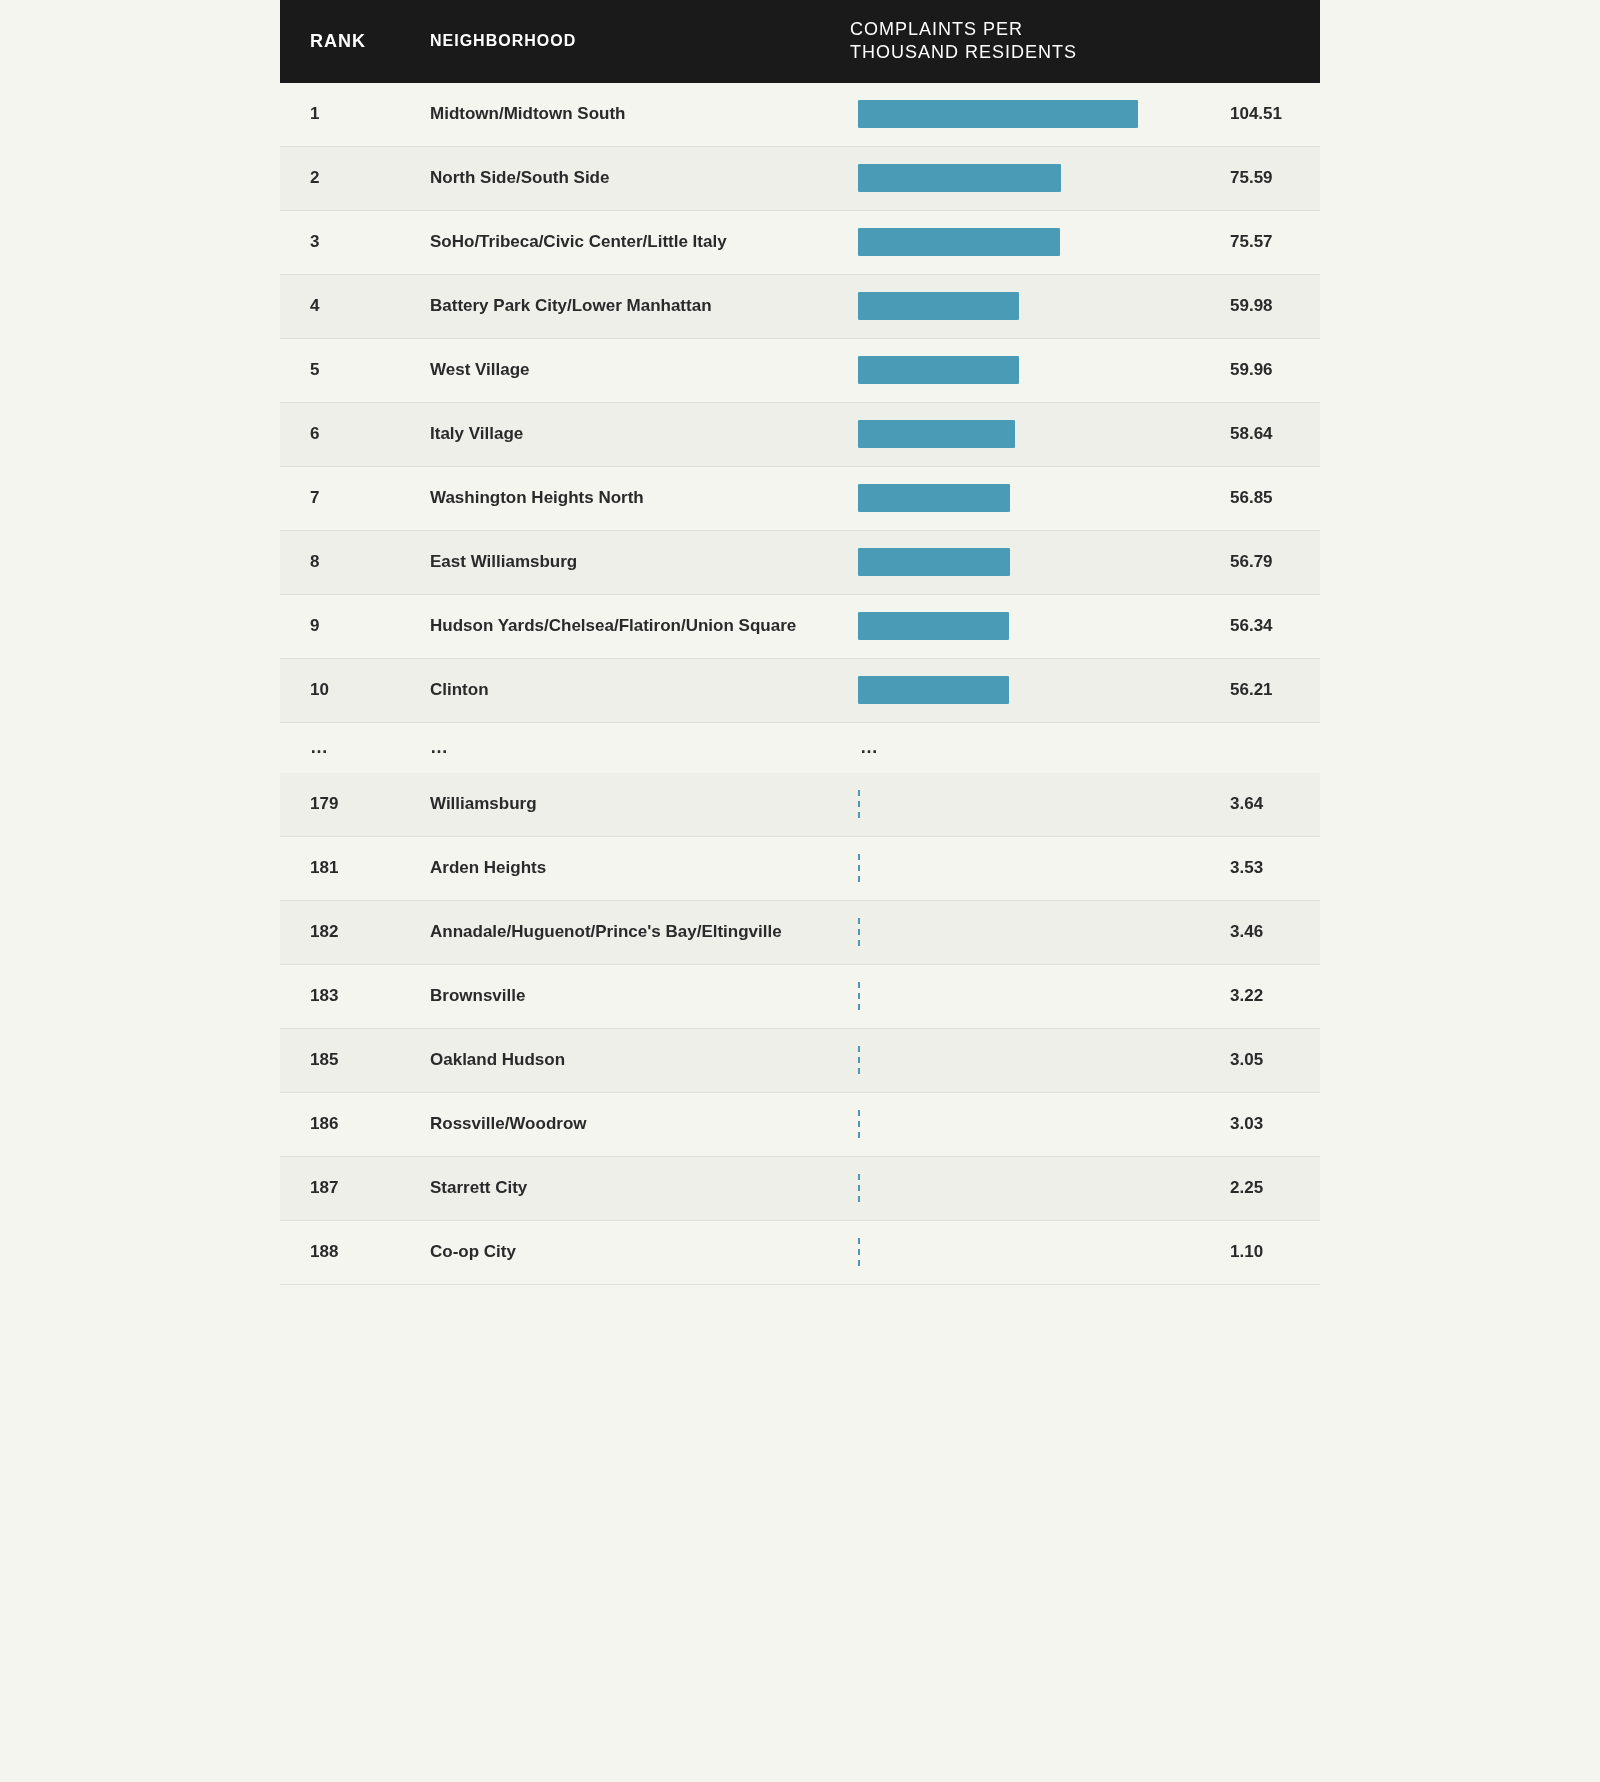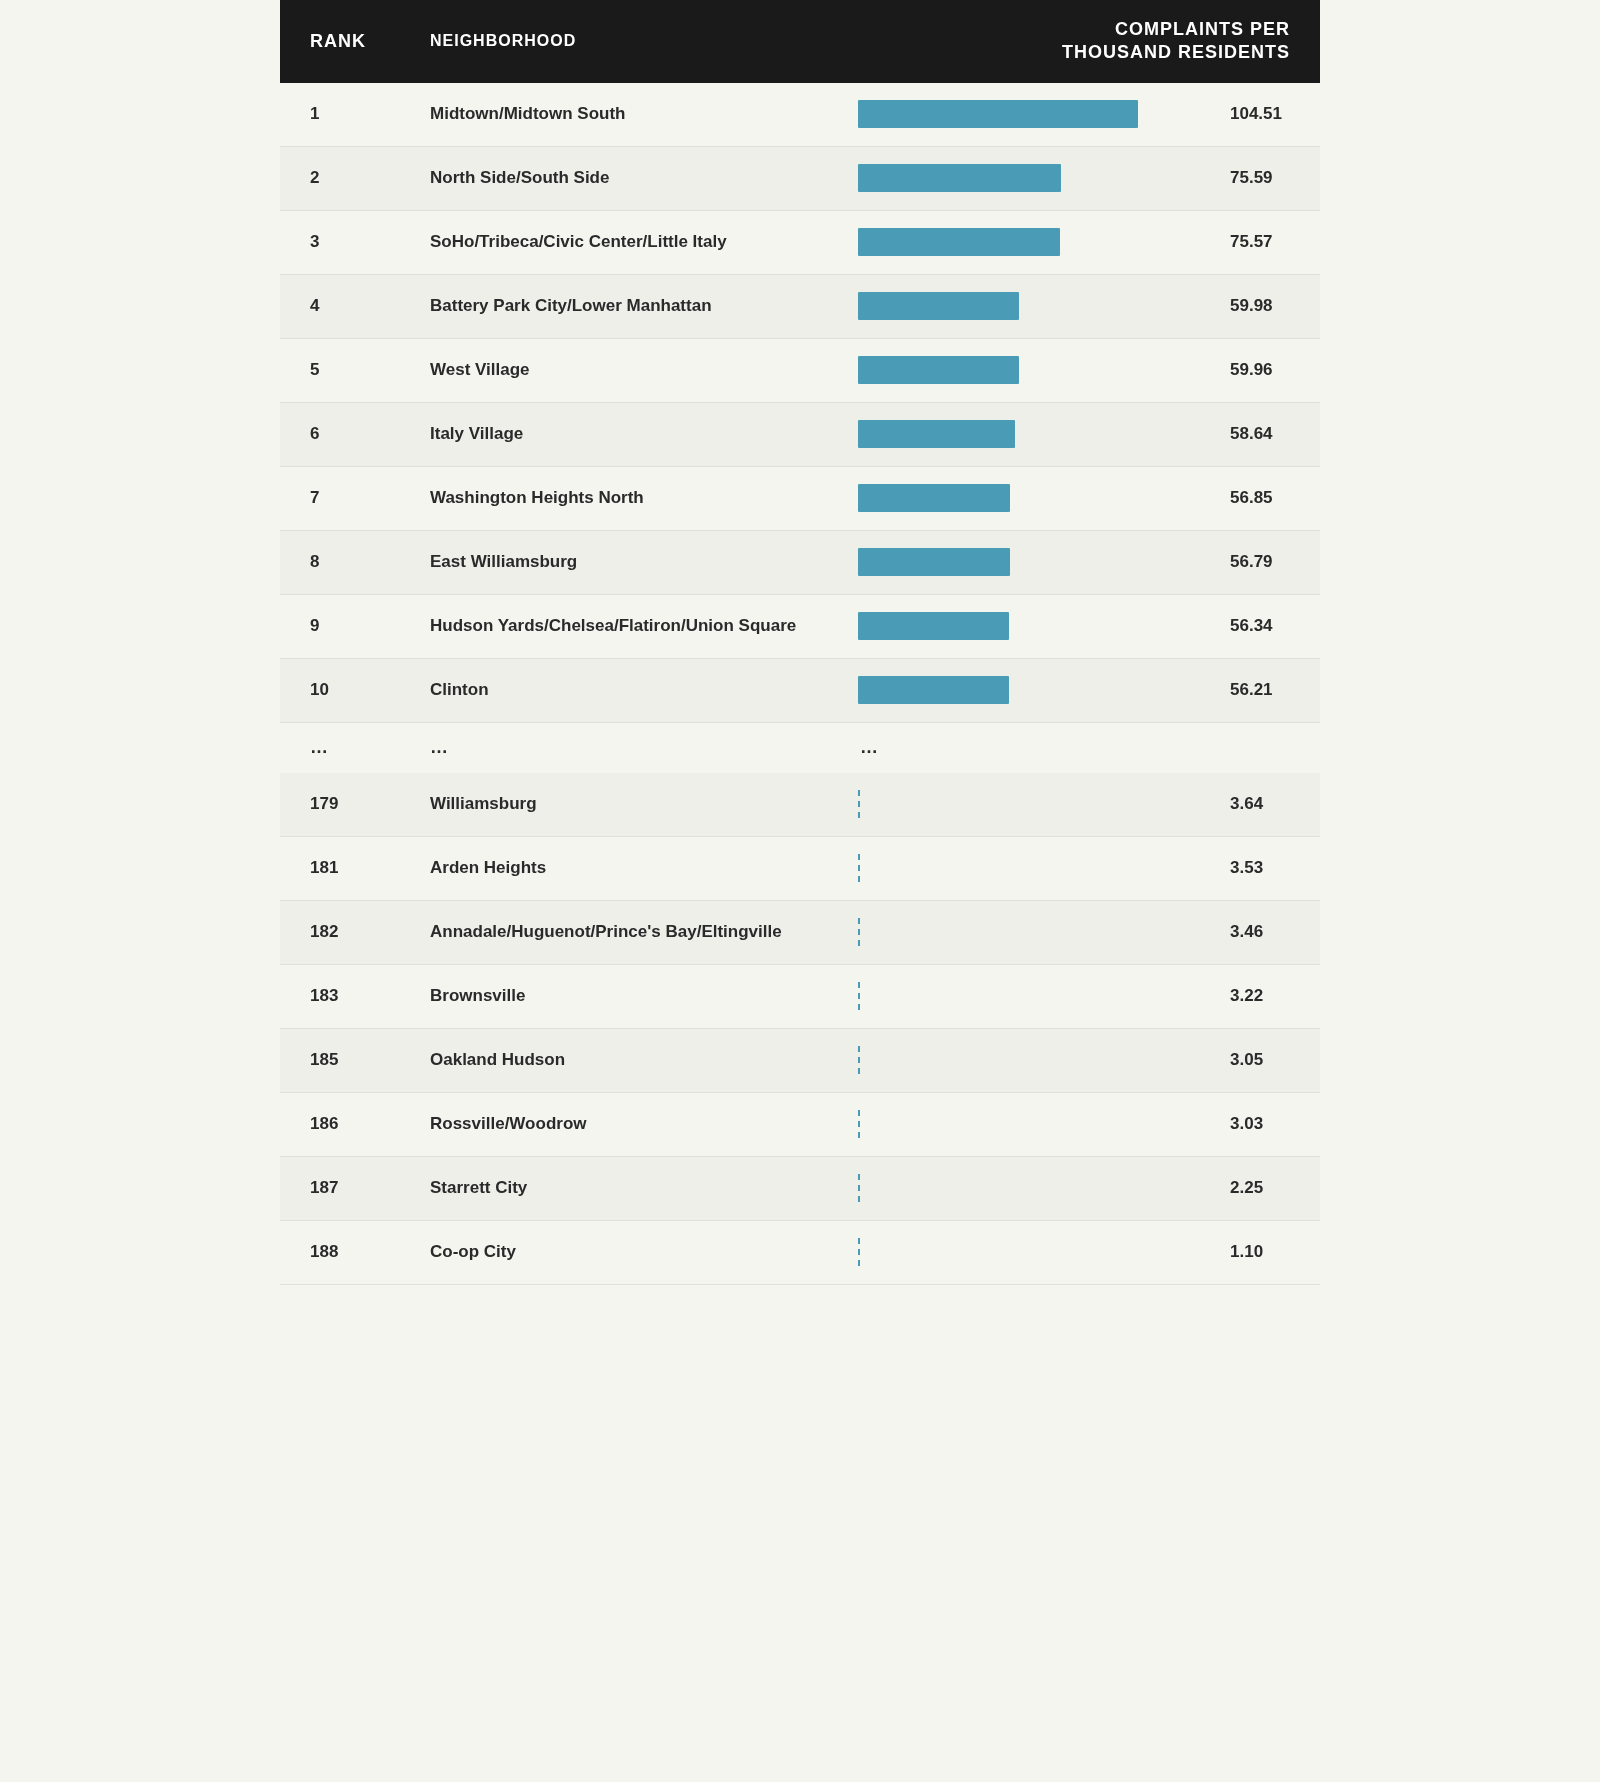--- a/index.html
+++ b/index.html
@@ -41,24 +41,23 @@
       font-size: 16px;
       font-weight: 900;
       letter-spacing: 1px;
       text-transform: uppercase;
       padding-left: 20px;
     }
 
     .header-complaints {
       color: #ffffff;
       font-size: 18px;
-      font-weight: 700;
+      font-weight: 400;
       letter-spacing: 1px;
       text-transform: uppercase;
-      text-align: right;
       line-height: 1.3;
     }
 
     
     .chart-row {
       display: grid;
       grid-template-columns: 100px 1fr 1fr;
       align-items: center;
       padding: 12px 30px;
       border-bottom: 1px solid #e0e0da;

